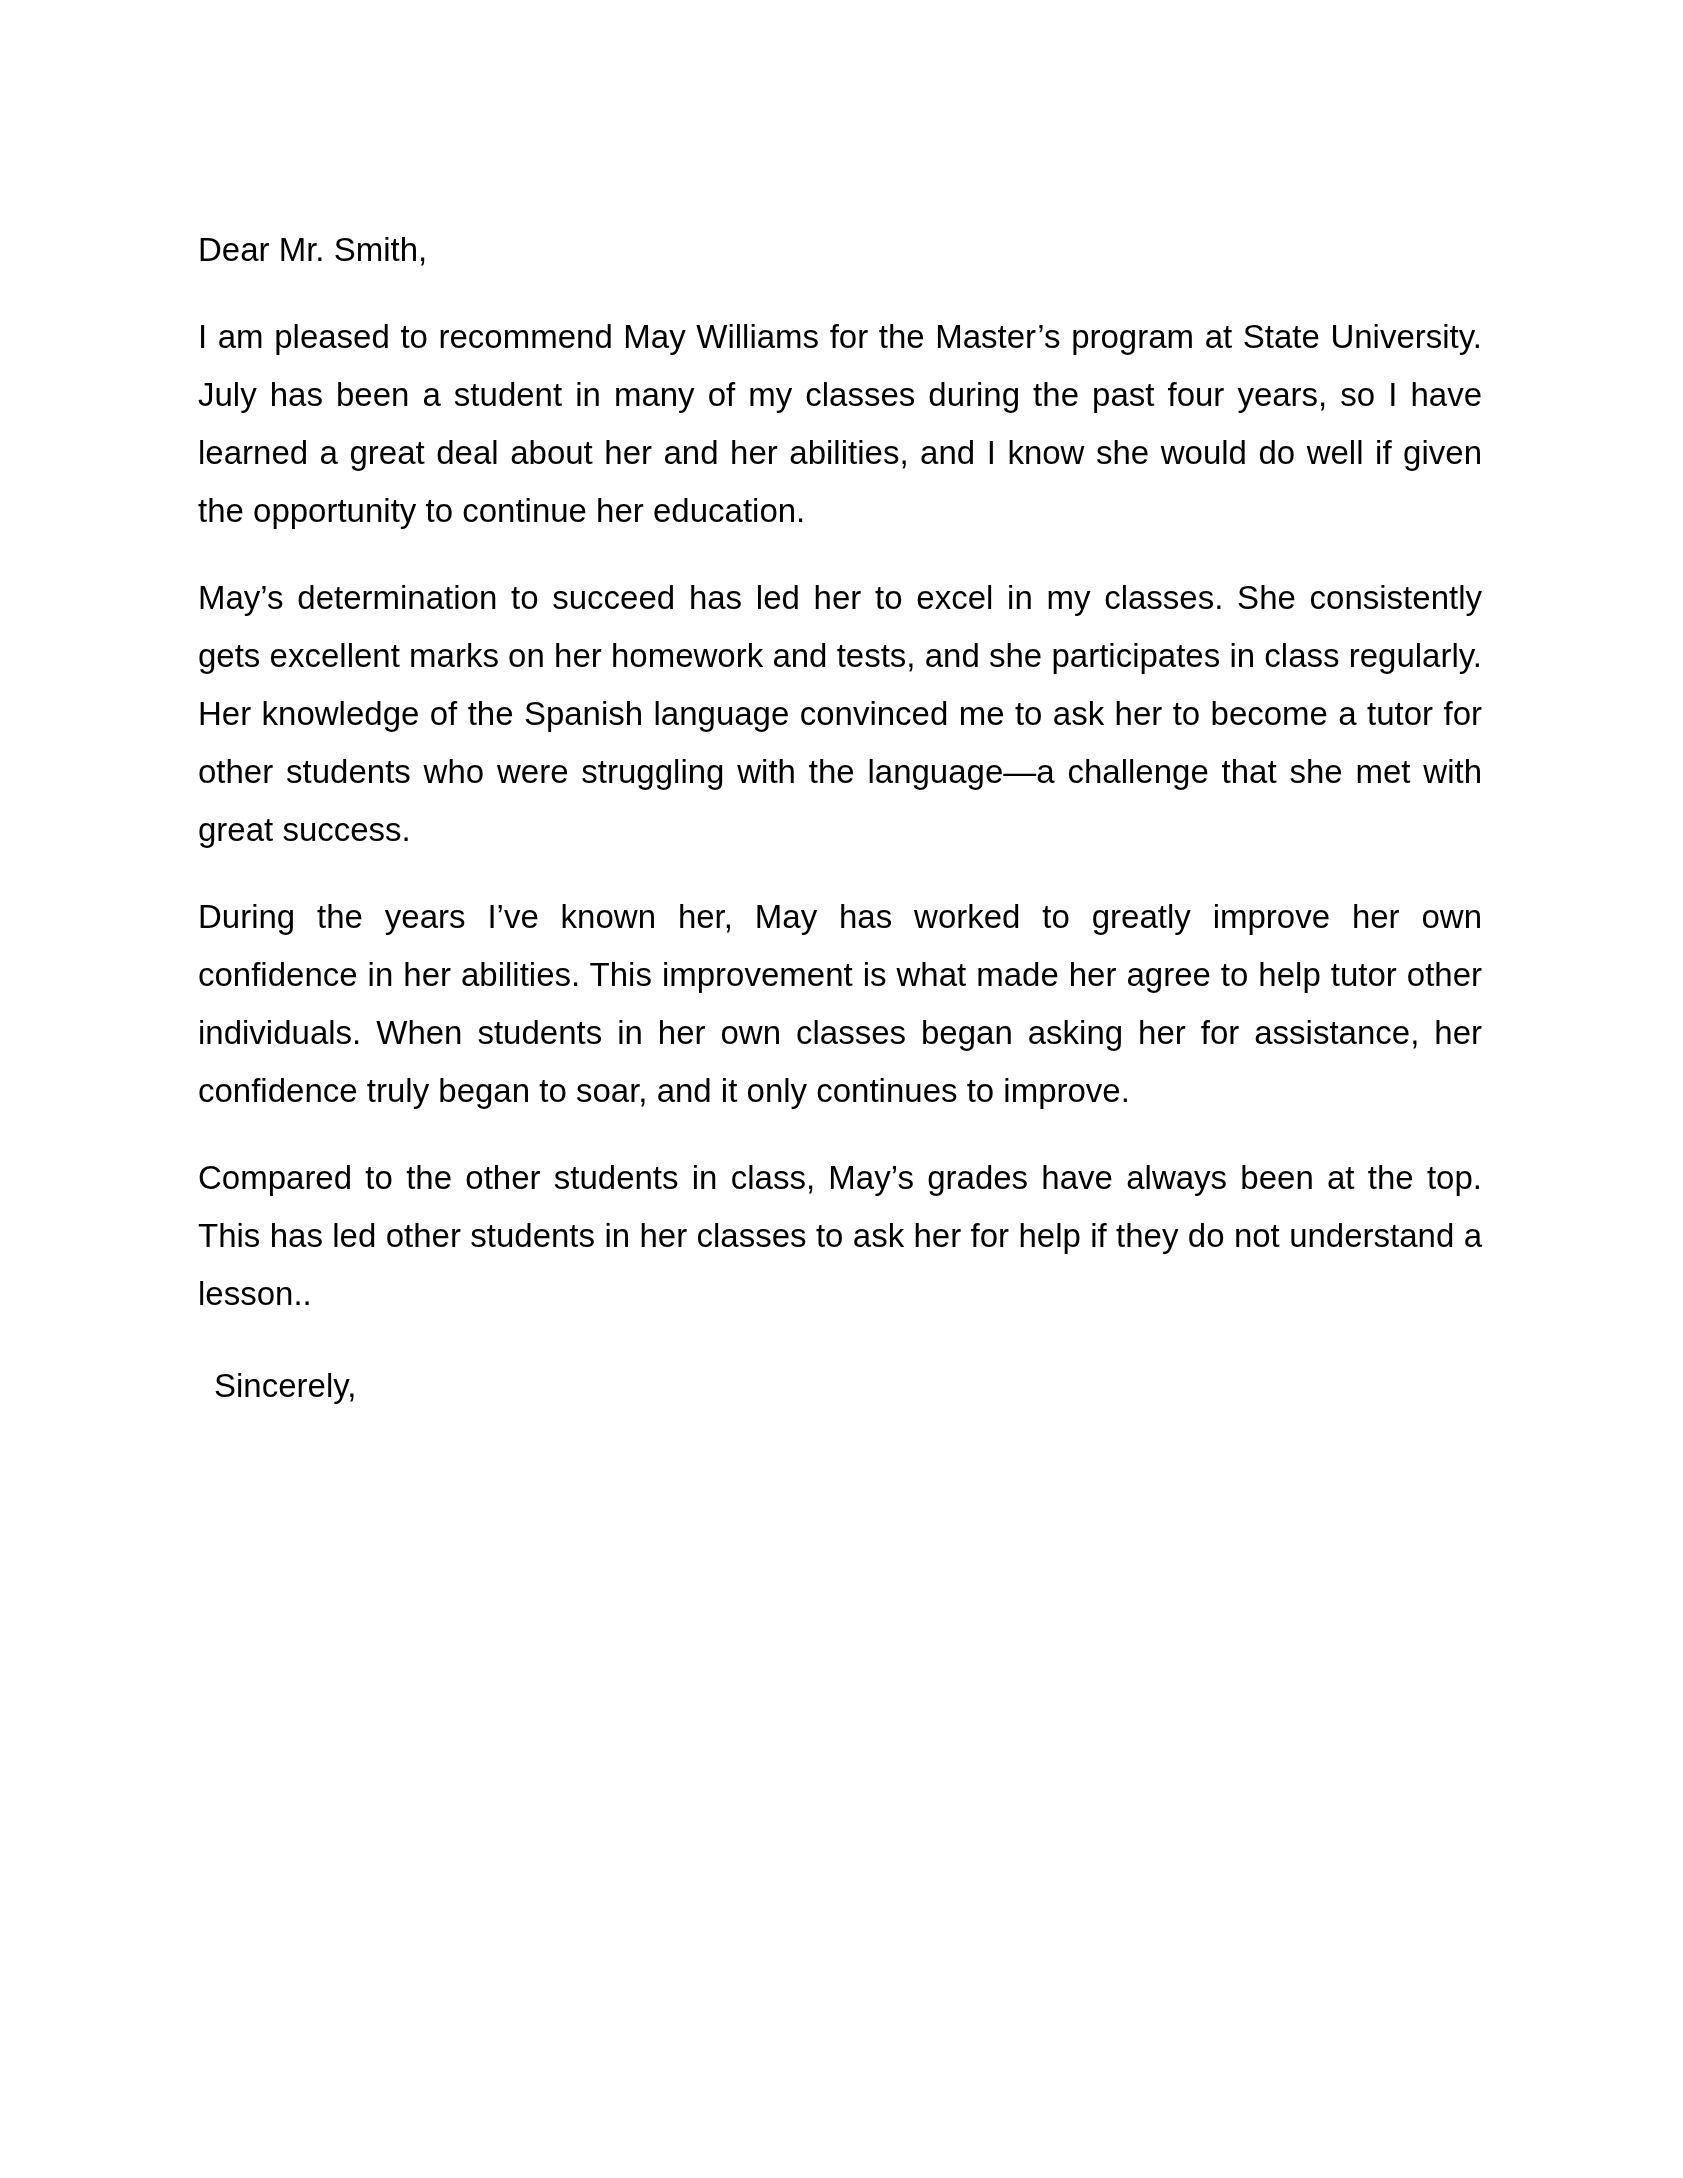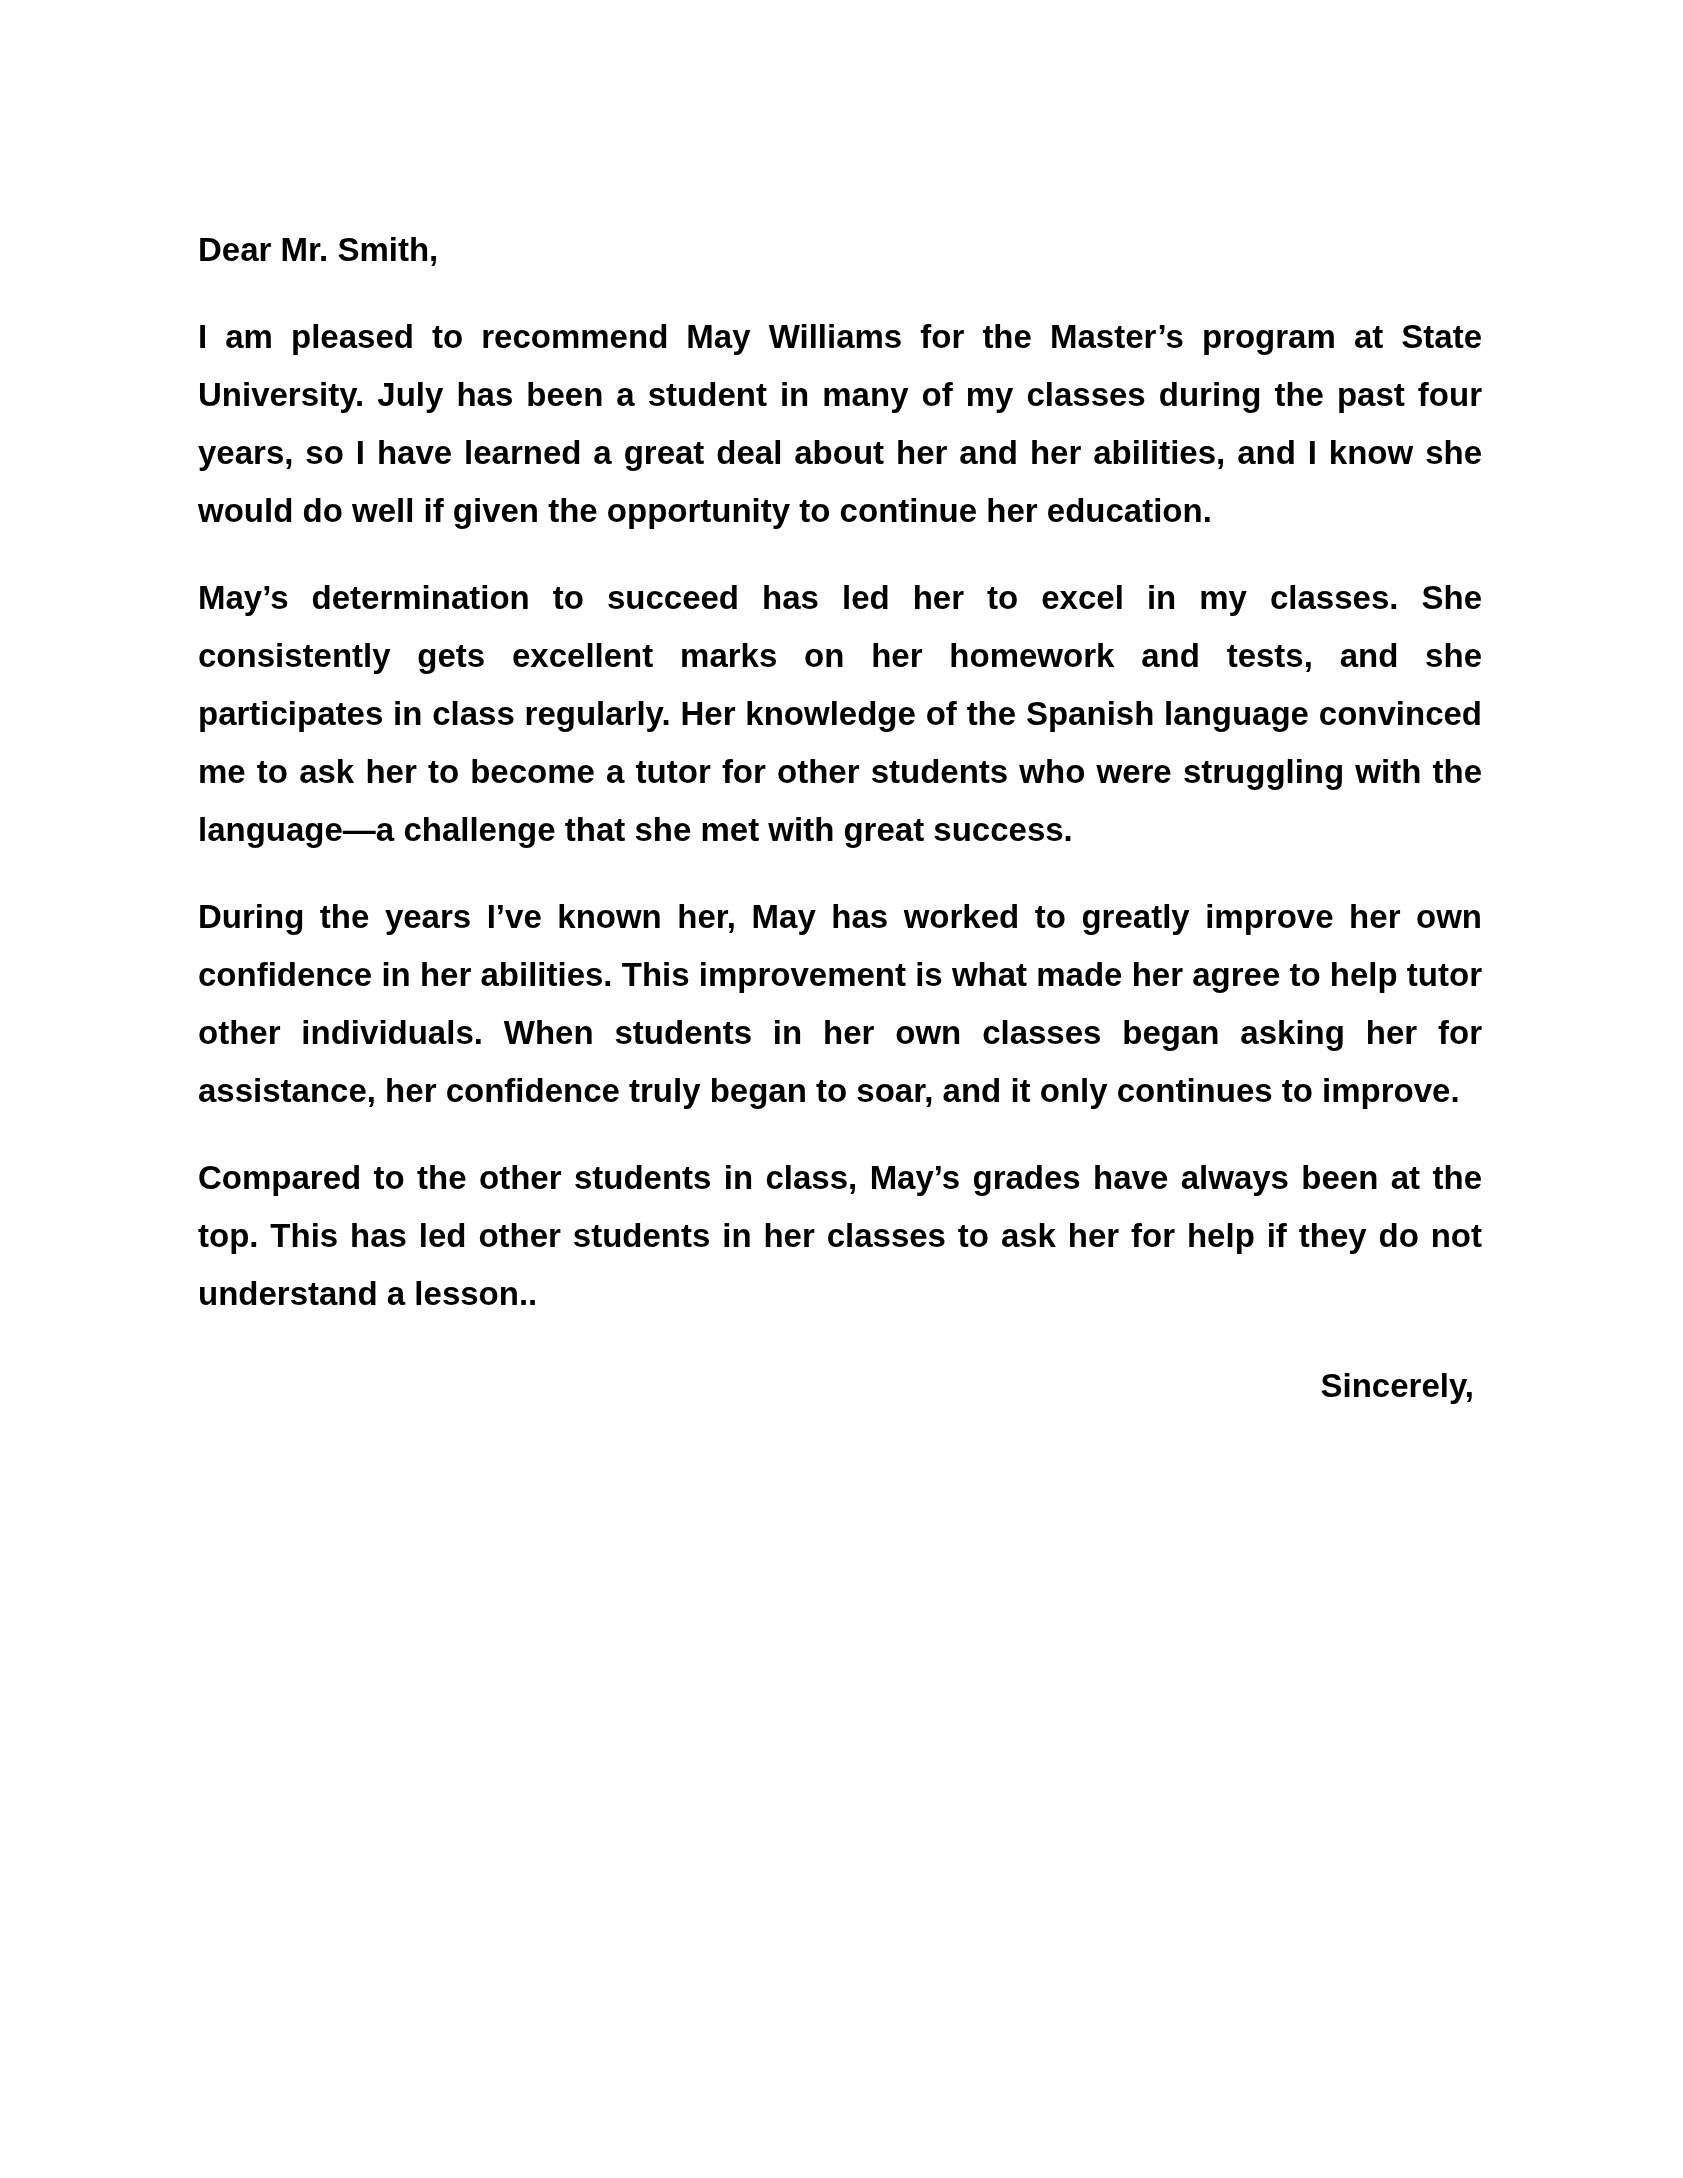--- a/index.html
+++ b/index.html
@@ -9,40 +9,39 @@
   body {
     width: 1683px;
     height: 2178px;
     font-family: "Liberation Sans", sans-serif;
   }
   .page {
     position: relative;
     width: 1492px;
     height: 2178px;
     overflow: hidden;
-    font-weight: bold;
   }
   .content {
     position: absolute;
     left: 198px;
     top: 221px;
     width: 1284px;
     font-size: 33px;
     line-height: 58px;
     text-align: justify;
   }
   .content p {
     margin: 0 0 29px 0;
   }
   .signature-block {
     margin-top: 34px;
   }
   .signature-block p {
-    margin: 8px;
-    text-align: right;
+    margin: 16px;
+    text-align: left;
   }
 </style>
 </head>
 <body style="background: rgb(255, 255, 255); color: rgb(0, 0, 0);">
 
 <div class="page">
   <div class="content">
     <p class="salutation">Dear Mr. Smith,</p>
     <p class="para">I am pleased to recommend May Williams for the Master’s program at State University. July has been a student in many of my classes during the past four years, so I have learned a great deal about her and her abilities, and I know she would do well if given the opportunity to continue her education.</p>
     <p class="para">May’s determination to succeed has led her to excel in my classes. She consistently gets excellent marks on her homework and tests, and she participates in class regularly. Her knowledge of the Spanish language convinced me to ask her to become a tutor for other students who were struggling with the language—a challenge that she met with great success.</p>

